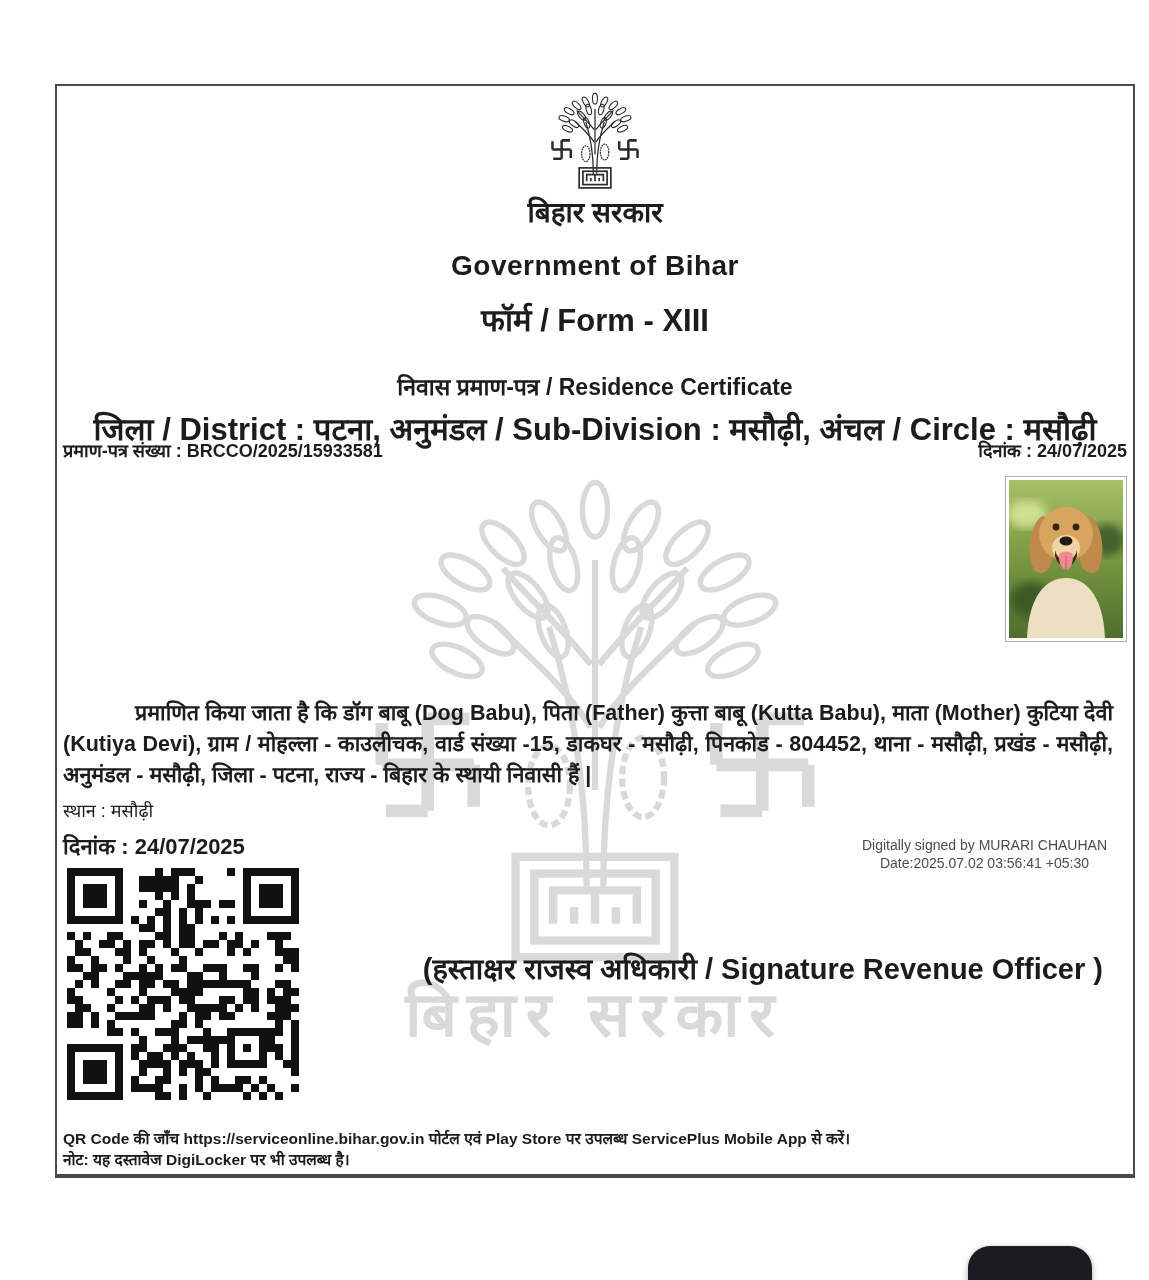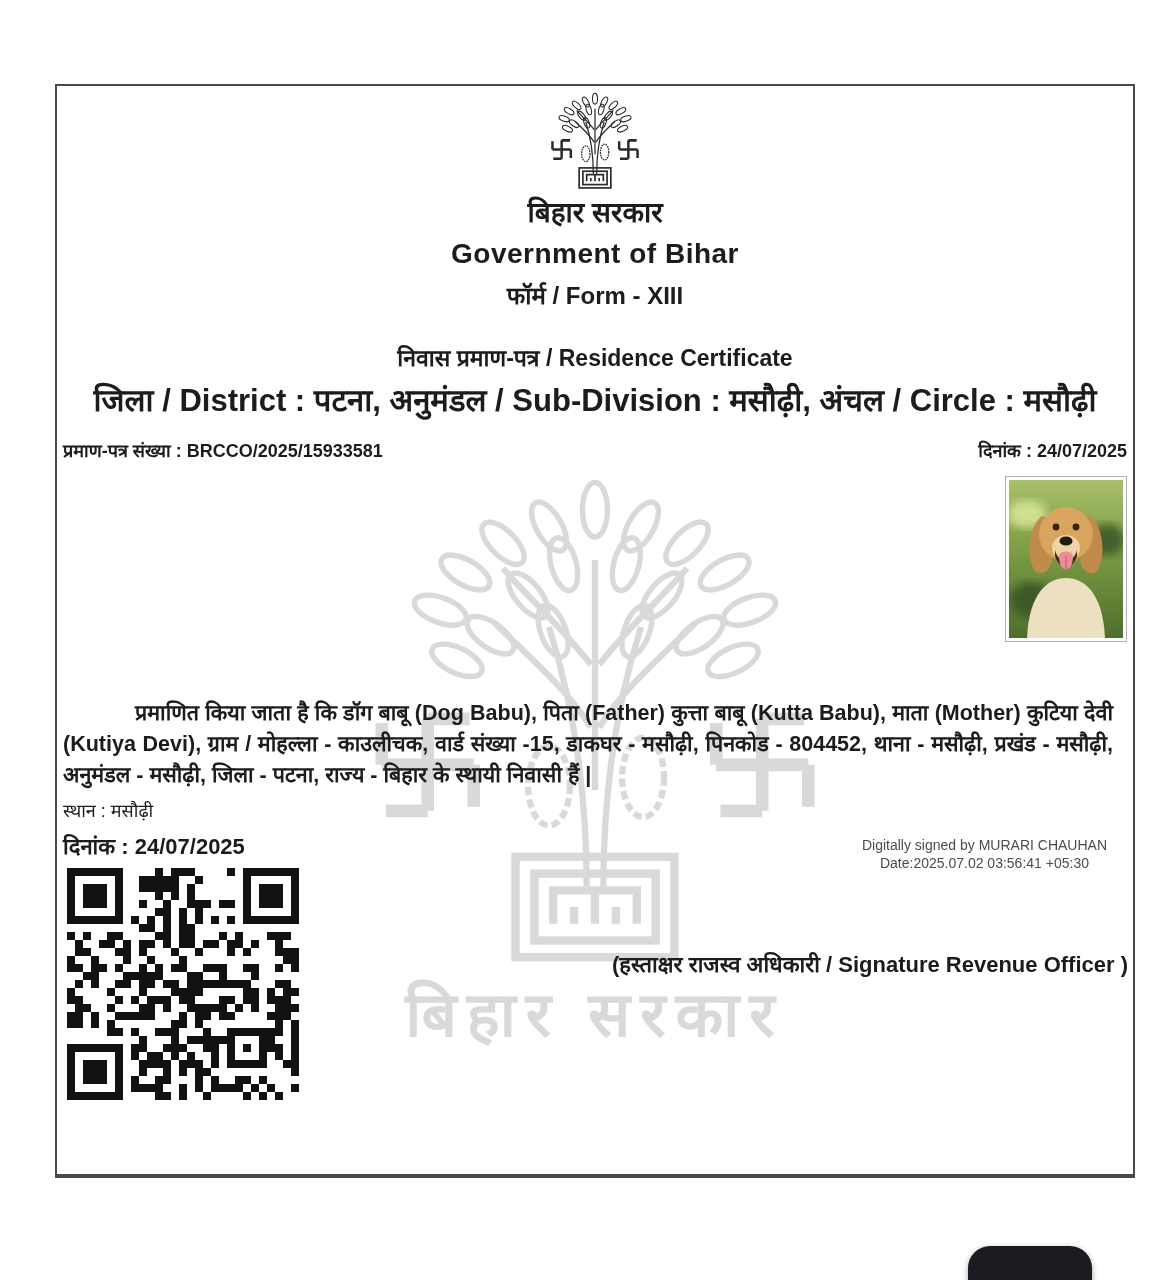--- a/index.html
+++ b/index.html
@@ -17,22 +17,22 @@
     width:480px;color:var(--wm-color,#d9d9d9);text-align:center;z-index:0;pointer-events:none;
   }
   .watermark svg{display:block;margin:0 auto;}
   .wm-text{
     font-size:62px;font-weight:bold;letter-spacing:10px;white-space:nowrap;margin-top:2px;
   }
   
   .hdr{position:absolute;left:0;top:6px;width:100%;text-align:center;z-index:2;}
   .hdr .emblem{width:120px;height:98px;display:block;margin:0 auto;color:#2a2a2a;}
   .org-hi{font-size:28px;font-weight:bold;margin-top:2px;}
-  .org-en{font-size:28px;font-weight:bold;margin-top:8px;letter-spacing:.5px;}
-  .form-line{font-size:24px;font-weight:bold;margin-top:8px;}
+  .org-en{font-size:28px;font-weight:bold;margin-top:20px;letter-spacing:.5px;}
+  .form-line{font-size:31px;font-weight:bold;margin-top:16px;}
   .title-main{font-size:23px;font-weight:bold;margin-top:30px;}
   .title-sub{font-size:31px;font-weight:bold;margin-top:5px;}
   
   .meta-row{
     position:absolute;left:6px;right:6px;top:352px;display:flex;justify-content:space-between;
     font-size:18px;font-weight:bold;z-index:2;
   }
   
   .photo{
     position:absolute;right:6px;top:390px;background:#fff;padding:3px;
@@ -46,21 +46,21 @@
   }
   .issue-place{position:absolute;left:6px;top:712px;font-size:18px;font-weight:normal;z-index:2;}
   .issue-date{position:absolute;left:6px;top:744px;font-size:22px;font-weight:bold;z-index:2;}
   
   .qr{position:absolute;left:8px;top:780px;width:236px;height:236px;background:#fff;z-index:2;}
   
   .dsign{
     position:absolute;right:26px;top:750px;text-align:center;z-index:2;
     font-size:14px;line-height:18px;color:var(--sig-gray,#4c4c4c);font-weight:500;
   }
-  .sig-caption{position:absolute;right:5px;top:862px;font-size:22px;font-weight:bold;z-index:2;}
+  .sig-caption{position:absolute;right:30px;top:862px;font-size:29px;font-weight:bold;z-index:2;}
   
   .footer{
     position:absolute;left:6px;bottom:4px;z-index:2;
     font-size:15.5px;font-weight:bold;line-height:21px;
   }
   
   .fab{
     position:absolute;left:968px;top:1246px;width:124px;height:80px;border-radius:22px;
     background:#1a1c22;z-index:5;box-shadow:0 2px 6px rgba(0,0,0,.35);
   }
@@ -599,16 +599,20 @@
       </svg>
   </div>
 
   <div class="dsign">
     <div>Digitally signed by MURARI CHAUHAN</div>
     <div>Date:2025.07.02 03:56:41 +05:30</div>
   </div>
 
   <div class="sig-caption">(हस्ताक्षर राजस्व अधिकारी / Signature Revenue Officer )</div>
 
+  <div class="footer">
+    <div>QR Code की जाँच https://serviceonline.bihar.gov.in पोर्टल एवं Play Store पर उपलब्ध ServicePlus Mobile App से करें।</div>
+    <div>नोट: यह दस्तावेज DigiLocker पर भी उपलब्ध है।</div>
+  </div>
 
 </div>
 
 <div class="fab" style="background: rgb(26, 28, 34);"></div>
 
 </body></html>

